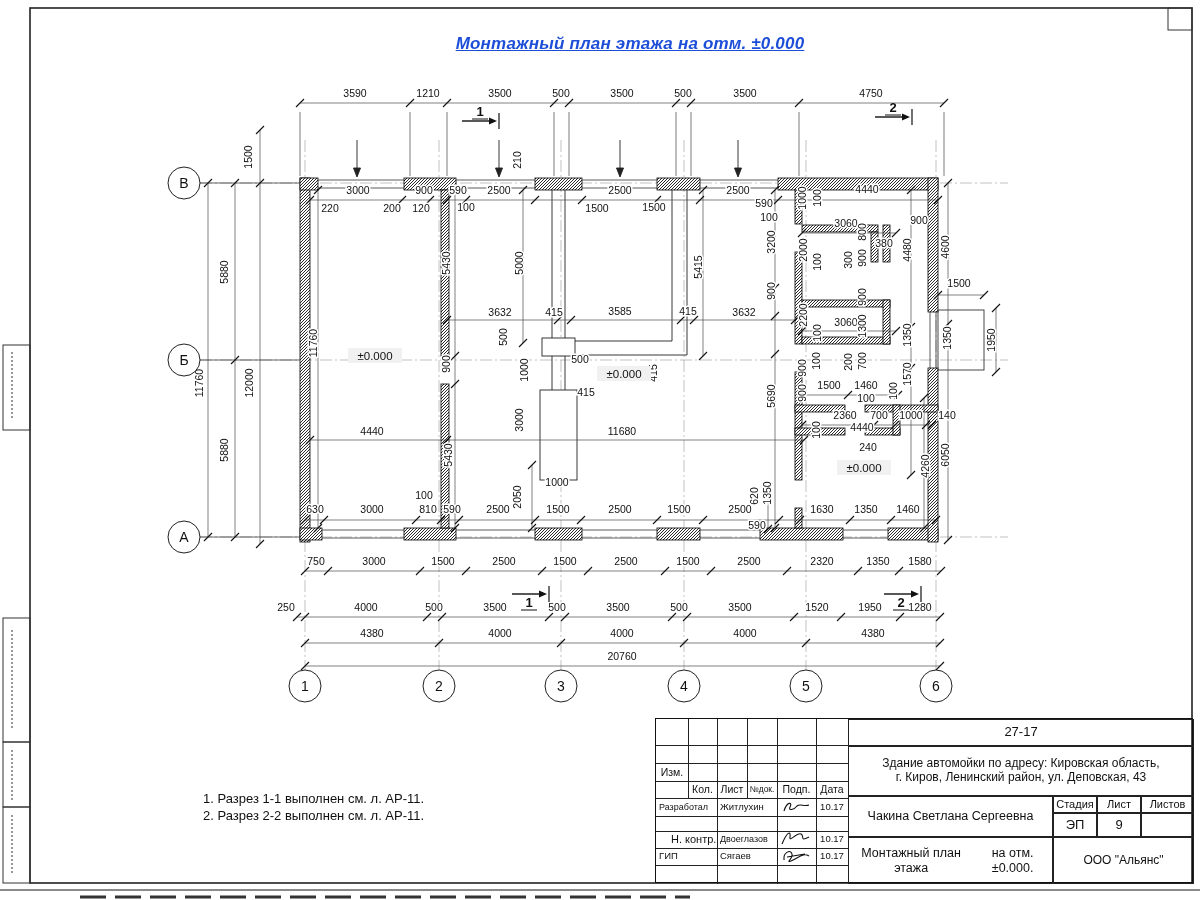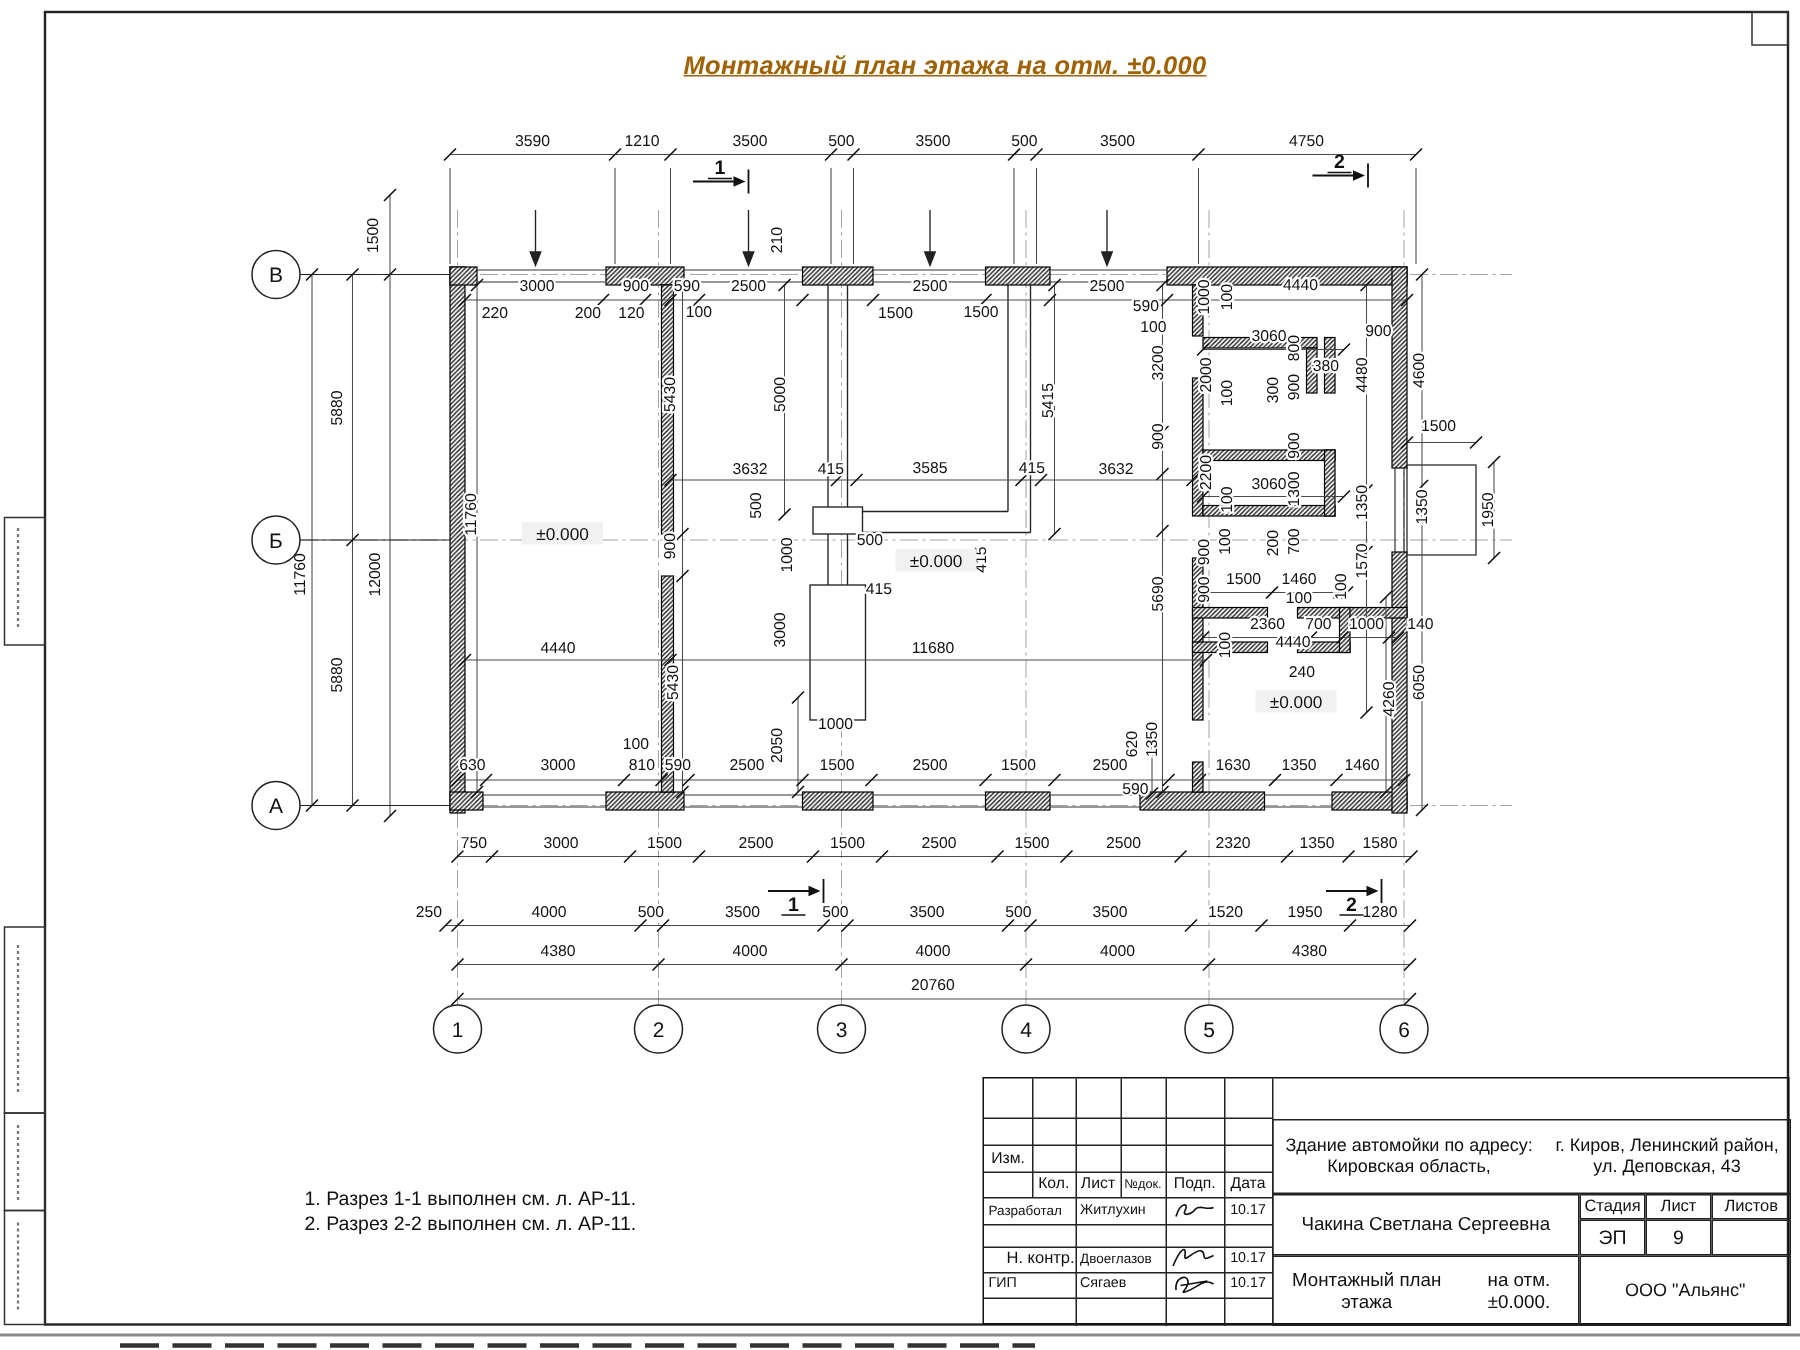--- a/index.html
+++ b/index.html
@@ -4,21 +4,21 @@
 <style>
   html,body{margin:0;padding:0;}
   body{
     width:1200px;height:900px;position:relative;overflow:hidden;
     background:#ffffff;font-family:"Liberation Sans",sans-serif;color:#111;
   }
   #plan{position:absolute;left:0;top:0;}
   .sheet-title{
     position:absolute;left:390px;top:34px;width:480px;text-align:center;
     font-size:17px;font-style:italic;font-weight:700;text-decoration:underline;
-    color:#a16207;letter-spacing:.2px;
+    color:#1d4ed8;letter-spacing:.2px;
   }
   .notes{position:absolute;left:203px;top:790px;font-size:13px;line-height:17px;color:#111;}
   
   .tb{position:absolute;left:655px;top:718px;width:538px;height:165px;
       border:1.6px solid #111;box-sizing:border-box;font-size:11px;}
   .tb .cell{position:absolute;box-sizing:border-box;border:1px solid #222;
       display:flex;align-items:center;justify-content:center;text-align:center;
       overflow:hidden;background:transparent;line-height:1.15;}
   .tb .nb{border:none;}
   .tb .left{justify-content:flex-start;padding-left:3px;text-align:center;}
@@ -574,21 +574,22 @@
 
   <div class="cell nb left" style="left:0;top:129px;width:61px;height:17px;font-size:9.5px">ГИП</div>
   <div class="cell nb left" style="left:61px;top:129px;width:60px;height:17px;font-size:9.5px">Сягаев</div>
   <div class="cell nb" style="left:121px;top:126px;width:39px;height:21px">
     <svg width="36" height="20">
         <path d="M5 14 C4 6 12 3 13 8 C14 13 6 17 12 15 C20 12 24 6 30 10 M8 11 L26 8" stroke="#111" fill="none" stroke-width="1.1"></path>
       </svg>
   </div>
   <div class="cell nb" style="left:160px;top:129px;width:32px;height:17px;font-size:9.5px">10.17</div>
 
-  <div class="cell" style="left:192px;top:27px;width:346px;height:50px;font-size:12px;flex-direction:row">
+  <div class="cell" style="left:192px;top:0;width:346px;height:27px;font-size:13px">27-17</div>
+  <div class="cell" style="left:192px;top:27px;width:346px;height:50px;font-size:12px;flex-direction:column">
     <div>Здание автомойки по адресу: Кировская область,</div>
     <div>г. Киров, Ленинский район, ул. Деповская, 43</div>
   </div>
   <div class="cell" style="left:192px;top:77px;width:205px;height:41px;font-size:12.5px">Чакина Светлана Сергеевна</div>
   <div class="cell" style="left:397px;top:77px;width:44px;height:17px;font-size:11px">Стадия</div>
   <div class="cell" style="left:441px;top:77px;width:44px;height:17px;font-size:11px">Лист</div>
   <div class="cell" style="left:485px;top:77px;width:53px;height:17px;font-size:11px">Листов</div>
   <div class="cell" style="left:397px;top:94px;width:44px;height:24px;font-size:13px">ЭП</div>
   <div class="cell" style="left:441px;top:94px;width:44px;height:24px;font-size:13px">9</div>
   <div class="cell" style="left:485px;top:94px;width:53px;height:24px"></div>

